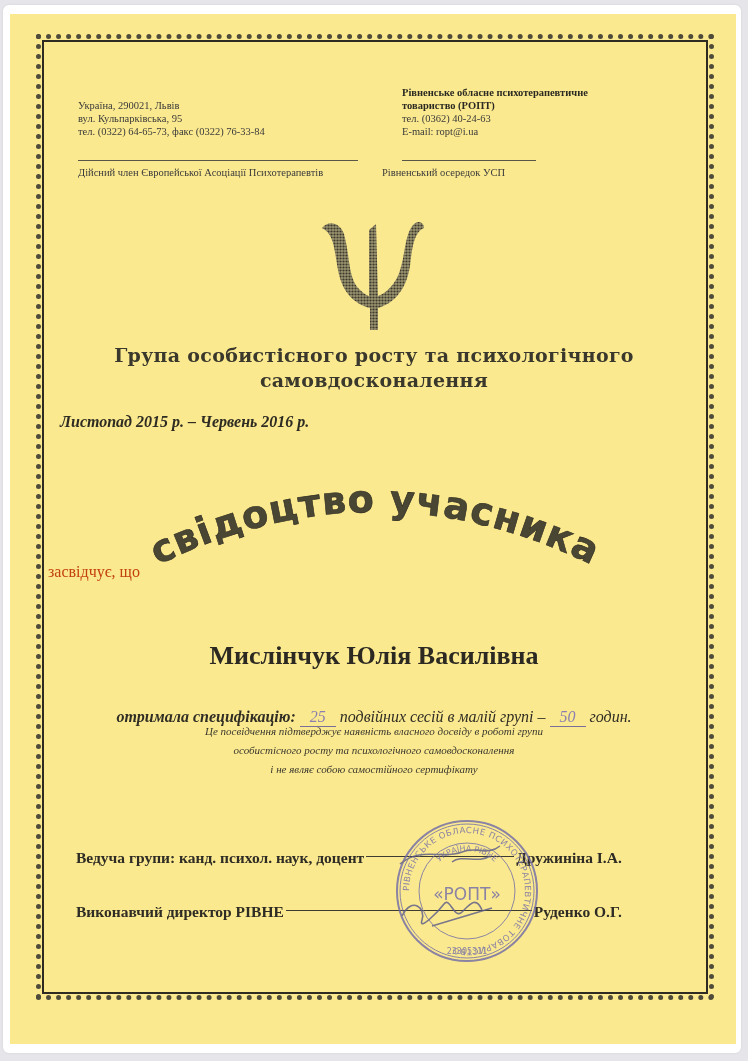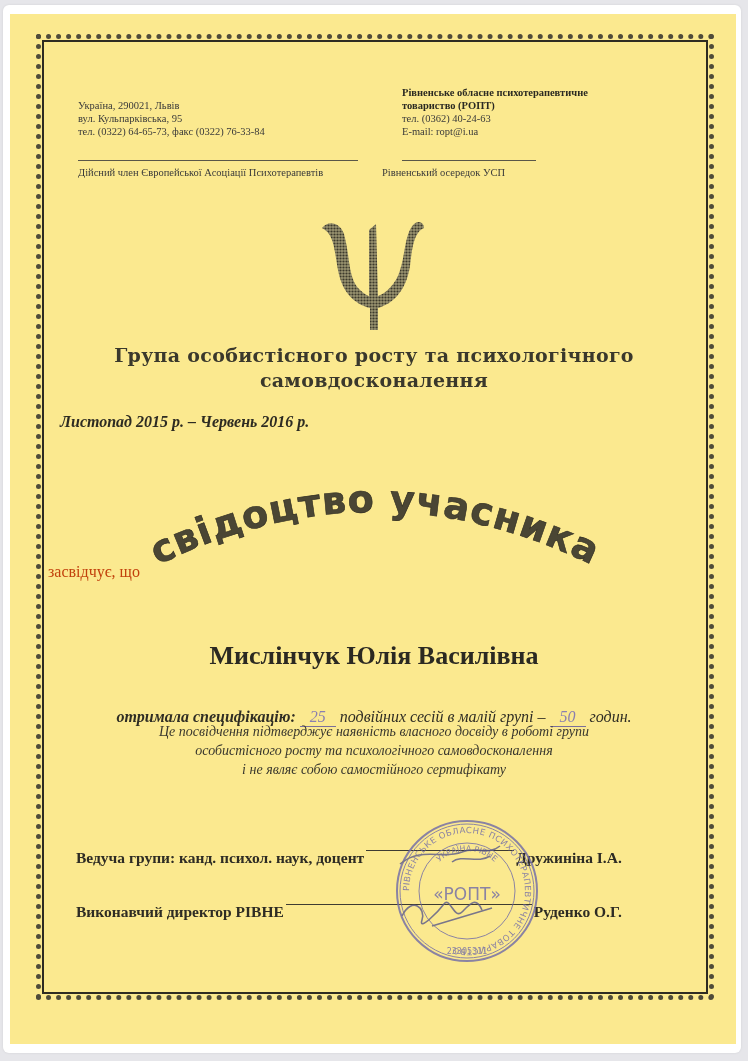--- a/index.html
+++ b/index.html
@@ -59,25 +59,25 @@
     position: absolute; left: 60px; width: 628px; top: 679px;
     text-align: center; font-size: 16px; font-style: italic; color: #2f2d24; margin-top: 29px;
   }
   .spec b { font-weight: bold; }
   .hand {
     display: inline-block; min-width: 30px; border-bottom: 1px solid #7a6f9a;
     color: #8a7fb0; font-style: italic; text-align: center; padding: 0 3px;
   }
   .note {
     position: absolute; left: 60px; width: 628px; top: 722px;
-    text-align: center; font-size: 14px; line-height: 19px; font-style: italic; color: #3a382e;
+    text-align: center; font-size: 11px; line-height: 19px; font-style: italic; color: #3a382e;
   }
   .sigline {
     position: absolute; font-weight: bold; font-size: 15.5px; color: #2e2c24;
-    display: flex; align-items: flex-start;
+    display: flex; align-items: center;
   }
   .sigline .line { display: inline-block; border-bottom: 1px solid #3e3c32; height: 1px; margin: 0 2px 4px 2px; }
   .stamp { position: absolute; left: 392px; top: 816px; width: 150px; height: 150px; }
 </style>
 </head>
 <body>
 
 <div class="sheet"></div>
 <div class="paper"></div>
 <div class="frame-dots"></div>

